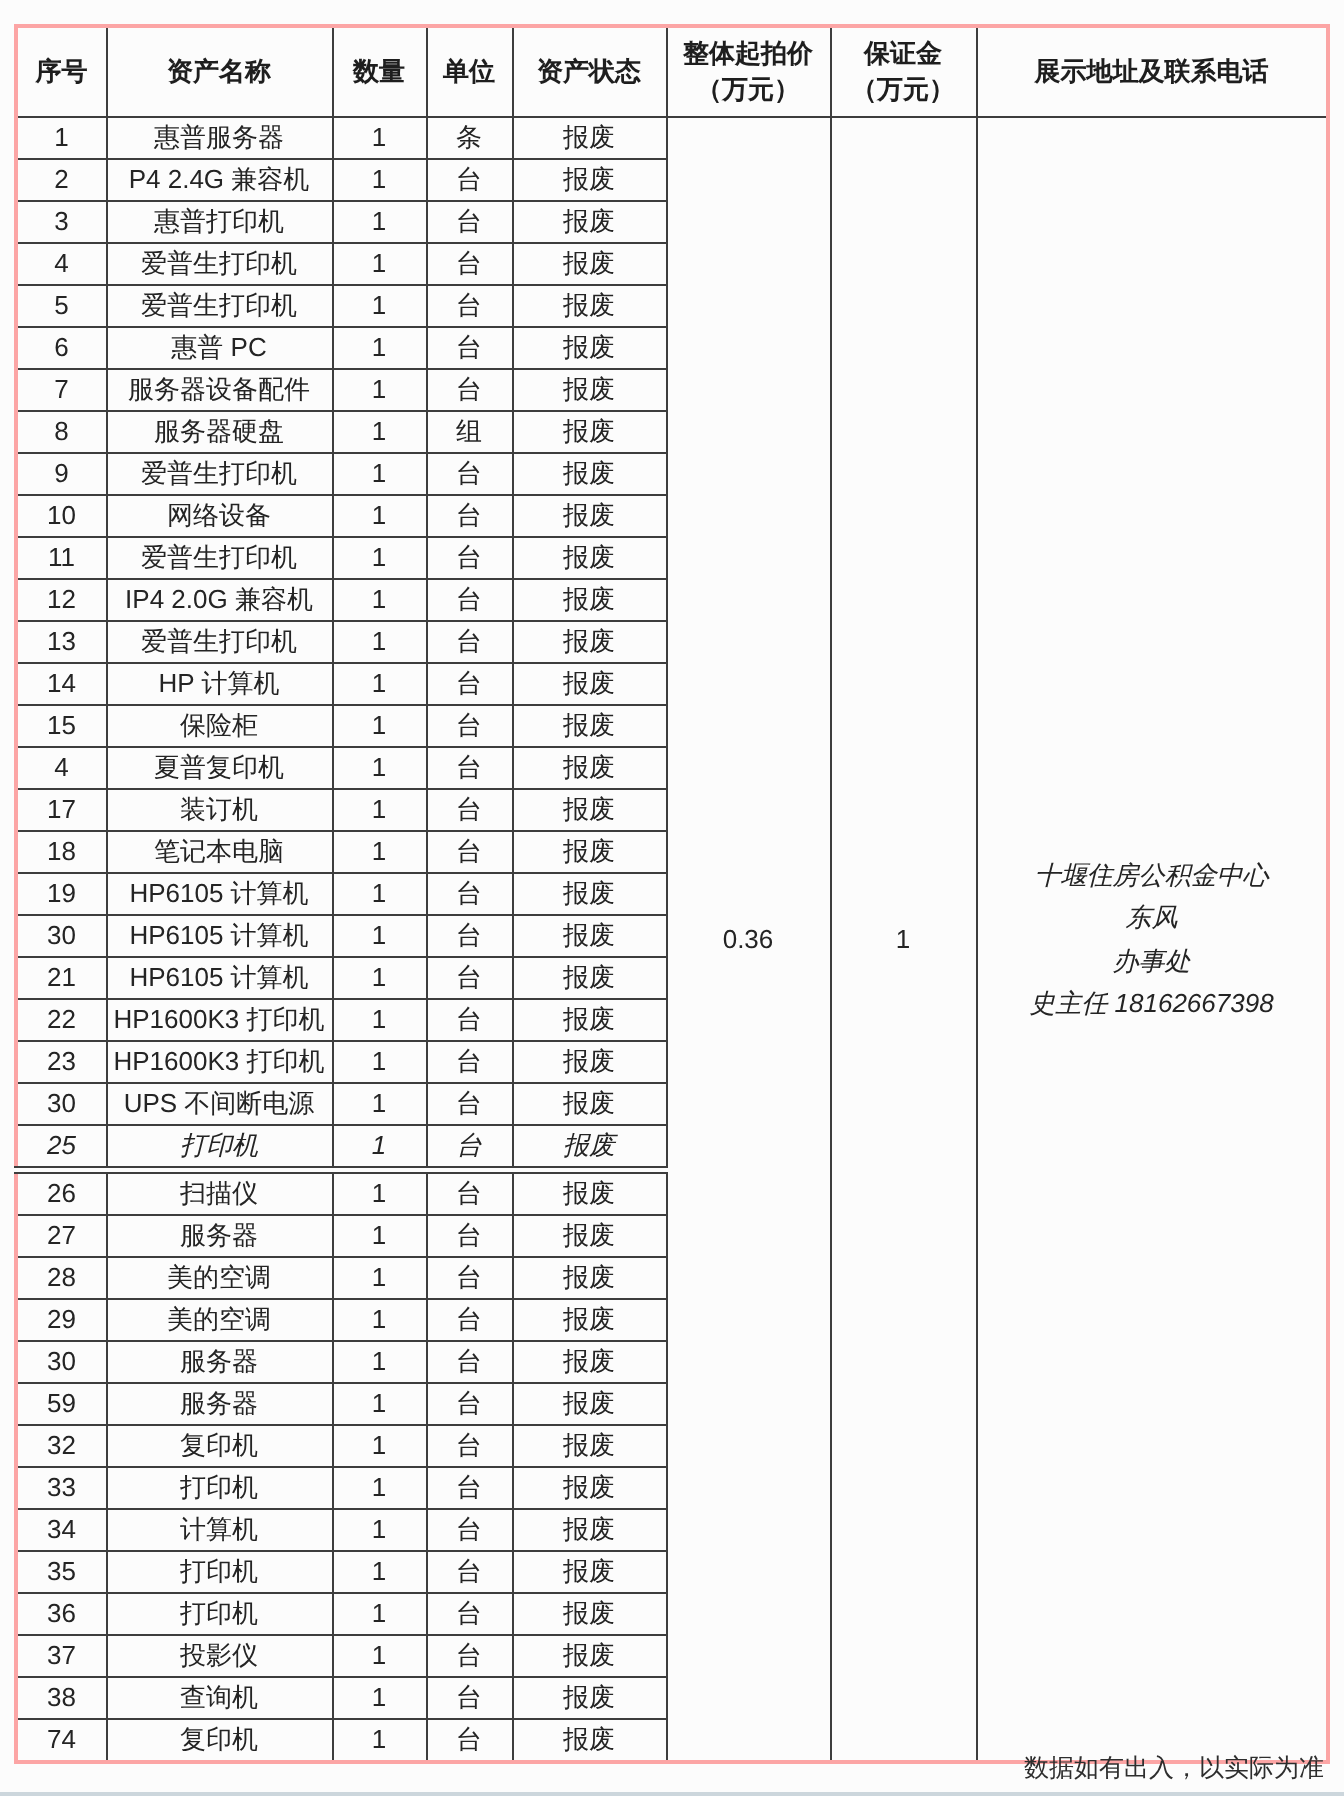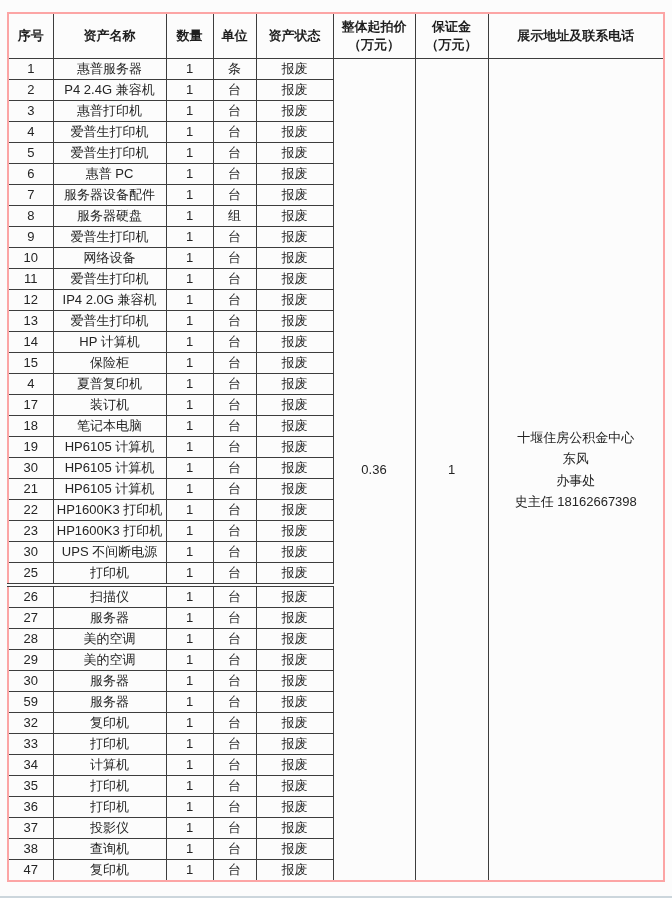--- a/index.html
+++ b/index.html
@@ -42,30 +42,32 @@
     color: #1e1e1e;
   }
   tbody td {
     height: 20px;
     font-size: 13px;
     line-height: 20px;
     white-space: nowrap;
   }
   tr.section-break > td {
     border-bottom: 4px double #3d3d3d;
+    font-style: italic;
   }
   td.merged-cell {
     font-size: 13px;
     vertical-align: middle;
     white-space: normal;
   }
   td.address-cell {
     white-space: pre-line;
     line-height: 1.65;
     padding: 0 24px;
+    font-style: italic;
   }
   .footer-note {
     position: absolute;
     top: 876px;
     right: 10px;
     font-size: 12.5px;
     color: #2e2e2e;
   }
   .bottom-edge-line {
     position: absolute;
@@ -372,23 +374,24 @@
       <td>报废</td>
     </tr>
         <tr>
       <td>38</td>
       <td>查询机</td>
       <td>1</td>
       <td>台</td>
       <td>报废</td>
     </tr>
         <tr>
-      <td>47</td>
+      <td>74</td>
       <td>复印机</td>
       <td>1</td>
       <td>台</td>
       <td>报废</td>
     </tr>
       </tbody>
   </table>
 
+  <div class="footer-note">数据如有出入，以实际为准</div>
   <div class="bottom-edge-line"></div>
 </div>
 
 </body></html>

